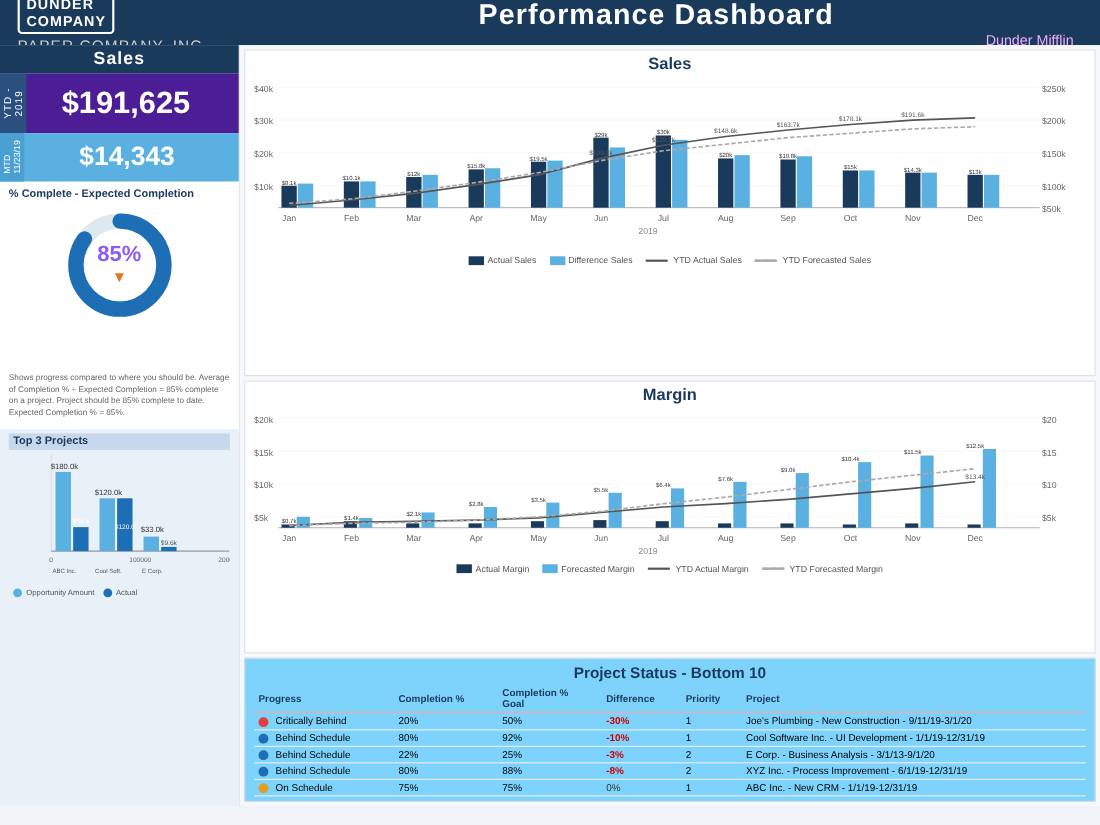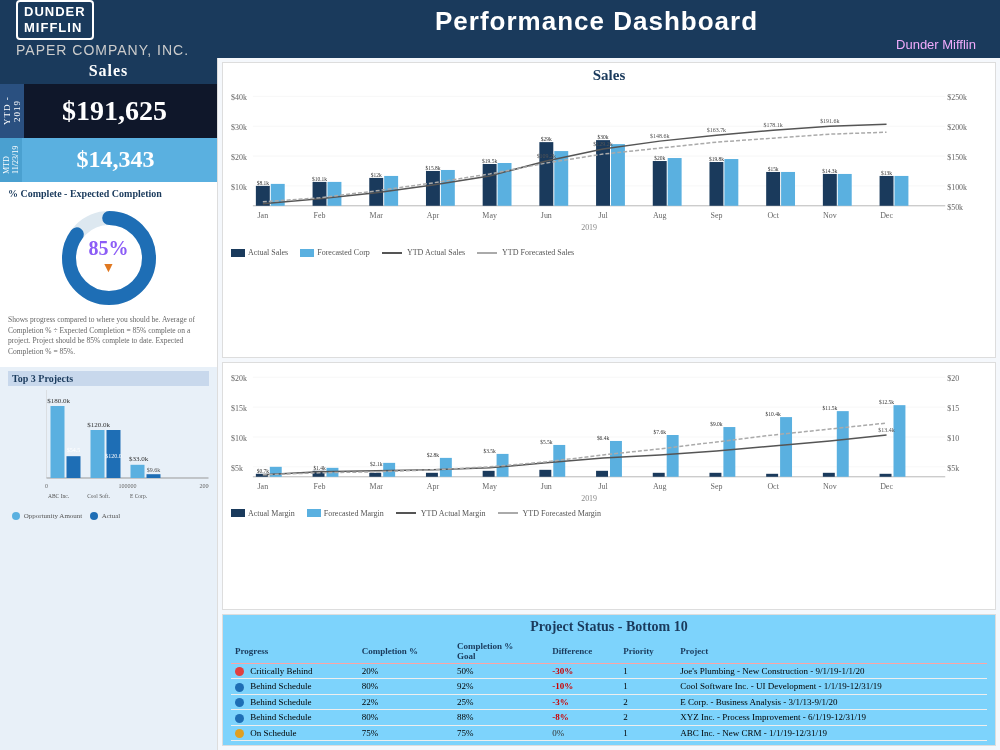--- a/index.html
+++ b/index.html
@@ -10,21 +10,21 @@
       height: 750px;
       overflow: hidden;
       font-size: 11px;
     }
     
     .header {
       background: #1a3a5c;
       display: flex;
       align-items: center;
       padding: 6px 16px;
-      height: 58px;
+      height: 41px;
     }
     .logo-area {
       display: flex;
       flex-direction: column;
       align-items: flex-start;
       margin-right: 20px;
     }
     .logo-box {
       border: 2px solid #fff;
       border-radius: 4px;
@@ -54,21 +54,20 @@
     .header-subtitle {
       color: #f0abfc;
       font-size: 13px;
       text-align: right;
       padding-right: 8px;
     }
     
     .main {
       display: flex;
       height: 692px;
-      font-family: Liberation Serif, serif;
     }
     
     .left-panel {
       width: 218px;
       background: #fff;
       border-right: 1px solid #ddd;
       display: flex;
       flex-direction: column;
     }
     
@@ -91,21 +90,21 @@
       letter-spacing: 1px;
       position: absolute;
       left: 0;
       top: 0;
       height: 100%;
       display: flex;
       align-items: center;
       justify-content: center;
     }
     .sales-box {
-      background: #0f172a;
+      background: #4c1d95;
       color: #fff;
       text-align: center;
       padding: 10px 10px 10px 22px;
       position: relative;
       min-height: 54px;
       display: flex;
       align-items: center;
       justify-content: center;
     }
     .sales-amount {
@@ -182,20 +181,21 @@
       color: #e07820;
       font-size: 14px;
       display: block;
       text-align: center;
     }
     .progress-note {
       font-size: 7.5px;
       color: #666;
       line-height: 1.4;
       padding: 2px 0 4px;
+      margin-top: 40px;
     }
     
     .top3-section {
       padding: 4px 8px;
       background: #e8f0f8;
       flex: 1;
     }
     .top3-title {
       color: #1a3a5c;
       font-weight: bold;
@@ -236,20 +236,21 @@
     }
     .chart-title {
       color: #1a3a5c;
       font-size: 15px;
       font-weight: bold;
       text-align: center;
       margin-bottom: 2px;
     }
     .chart-legend {
       display: flex;
+      justify-content: center;
       gap: 12px;
       font-size: 8px;
       color: #555;
       margin-top: 2px;
       flex-wrap: wrap;
     }
     .legend-item {
       display: flex;
       align-items: center;
       gap: 3px;
@@ -300,21 +301,21 @@
     .diff-neg { color: #c00; font-weight: bold; }
     .diff-zero { color: #333; }
   </style>
 </head>
 <body>
 
 <div class="header">
   <div class="logo-area">
     <div class="logo-box">
       <span>DUNDER</span><br>
-      <span>MIFFLIN</span>
+      <span>COMPANY</span>
     </div>
     <div class="logo-sub">PAPER COMPANY, INC.</div>
   </div>
   <div class="header-title-area">
     <div class="header-title">Performance Dashboard</div>
     <div class="header-subtitle">Dunder Mifflin</div>
   </div>
 </div>
 
 <div class="main">
@@ -495,34 +496,35 @@
         <text x="659" y="132" font-size="8" fill="#666" text-anchor="middle">Dec</text>
         <text x="360" y="144" font-size="8" fill="#888" text-anchor="middle">2019</text>
       </svg>
       <div class="chart-legend">
         <div class="legend-item">
           <span class="legend-rect" style="background:#1a3a5c;"></span>
           <span>Actual Sales</span>
         </div>
         <div class="legend-item">
           <span class="legend-rect" style="background:#5ab0e0;"></span>
-          <span>Forecasted Corp</span>
+          <span>Difference Sales</span>
         </div>
         <div class="legend-item">
           <span style="display:inline-block;width:20px;height:2px;background:#555;vertical-align:middle;margin-right:2px;"></span>
           <span>YTD Actual Sales</span>
         </div>
         <div class="legend-item">
           <span style="display:inline-block;width:20px;height:2px;background:#aaa;vertical-align:middle;margin-right:2px;border-top:2px dashed #aaa;"></span>
           <span>YTD Forecasted Sales</span>
         </div>
       </div>
     </div>
 
     <div class="chart-section" style="flex:1;">
+      <div class="chart-title">Margin</div>
       <svg width="100%" height="138" viewBox="0 0 760 138">
 
         <text x="0" y="14" font-size="8" fill="#666">$20k</text>
         <text x="0" y="44" font-size="8" fill="#666">$15k</text>
         <text x="0" y="74" font-size="8" fill="#666">$10k</text>
         <text x="0" y="104" font-size="8" fill="#666">$5k</text>
 
         <text x="720" y="14" font-size="8" fill="#666">$20</text>
         <text x="720" y="44" font-size="8" fill="#666">$15</text>
         <text x="720" y="74" font-size="8" fill="#666">$10</text>
@@ -628,21 +630,21 @@
         <tbody id="table-body">
         <tr>
       <td>
         <span class="status-dot" style="background:#e04040;"></span>
         <span>Critically Behind</span>
       </td>
       <td>20%</td>
       <td>50%</td>
       <td class="diff-neg">-30%</td>
       <td>1</td>
-      <td>Joe's Plumbing - New Construction - 9/1/19-1/1/20</td>
+      <td>Joe's Plumbing - New Construction - 9/11/19-3/1/20</td>
     </tr>
             <tr>
       <td>
         <span class="status-dot" style="background:#1e6eb5;"></span>
         <span>Behind Schedule</span>
       </td>
       <td>80%</td>
       <td>92%</td>
       <td class="diff-neg">-10%</td>
       <td>1</td>

